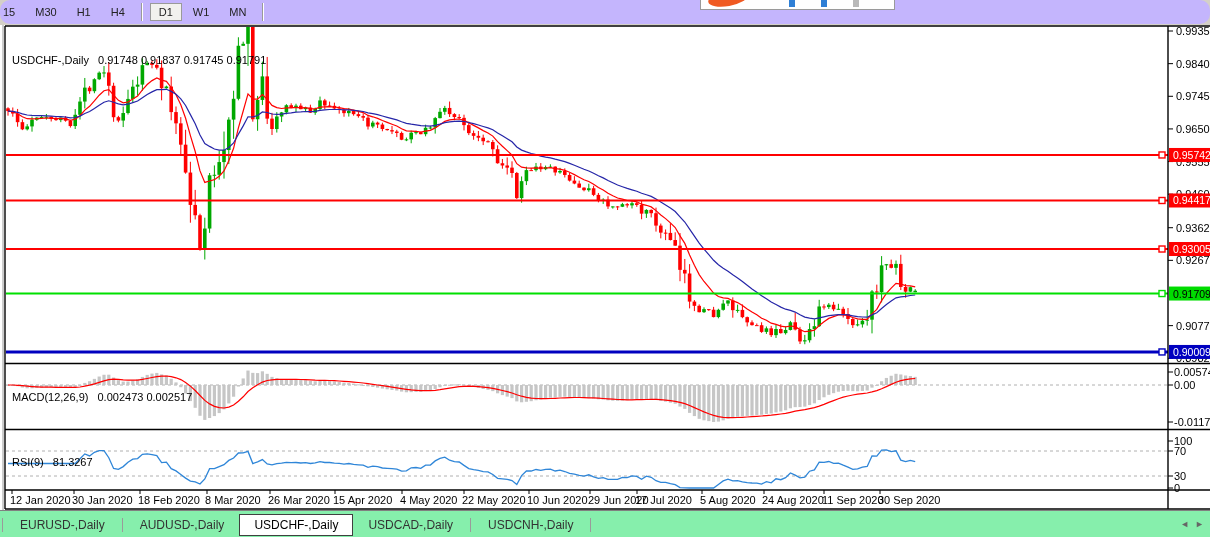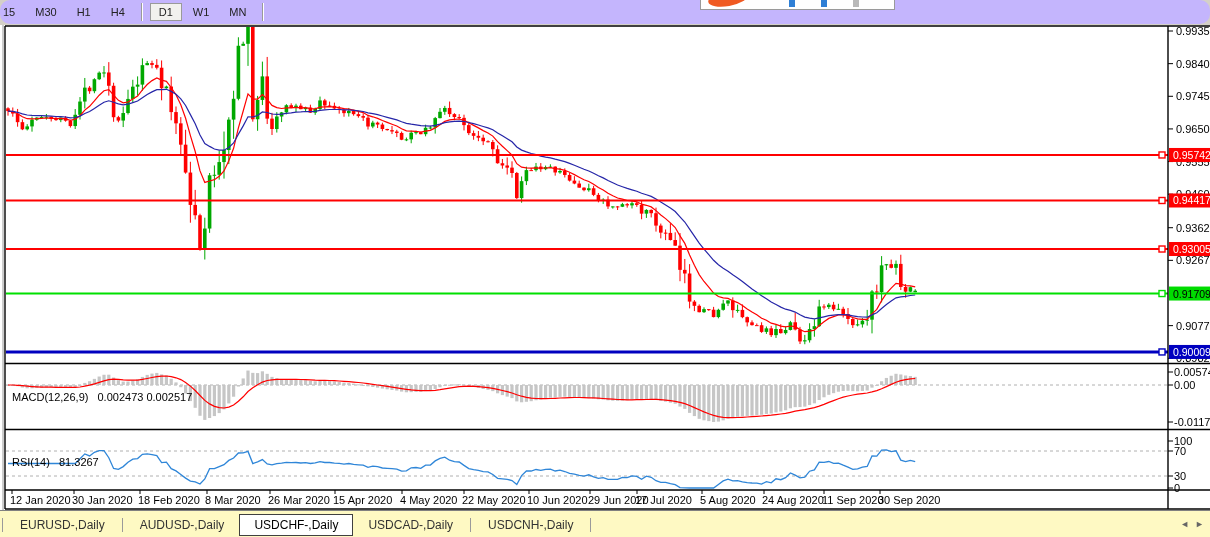--- a/index.html
+++ b/index.html
@@ -16,21 +16,21 @@
     border:1px solid #9a9a9a;border-top:none;overflow:hidden;}
   .frag-logo{position:absolute;left:7px;top:-9px;width:40px;height:15px;background:#f05a22;
     border-radius:50%;transform:rotate(-10deg);}
   .frag-dot{position:absolute;top:0;width:6px;height:7px;}
   
   .chart-window{position:absolute;left:0;top:25px;width:1210px;height:485px;background:#fff;}
   .chart-window svg{position:absolute;left:0;top:0;}
   .overlay-label{position:absolute;font-size:11px;color:#000;white-space:nowrap;z-index:5;}
   .overlay-label .val{margin-left:6px;}
   
-  .tabbar{position:absolute;left:0;top:510px;width:1210px;height:27px;background:#fef9c3;
+  .tabbar{position:absolute;left:0;top:510px;width:1210px;height:27px;background:#86efac;
     border-top:1px solid #808080;display:flex;align-items:center;font-size:12px;color:#333;}
   .tab{padding:3px 15px;white-space:nowrap;cursor:default;}
   .tab.active{background:#fff;border:1px solid #404040;color:#000;padding:3px 14px;}
   .tabsep{width:1px;height:14px;background:#9a9a9a;margin:0 2px;}
   .tab-scroll{position:absolute;right:6px;top:6px;display:flex;gap:6px;}
   .tab-scroll span{font-size:9px;color:#666;cursor:default;line-height:14px;}
 </style>
 </head>
 <body>
 
@@ -741,26 +741,30 @@
         <text x="700" y="504" font-family="Liberation Sans, sans-serif" font-size="11" fill="#000">5 Aug 2020</text>
         <line x1="764" y1="490" x2="764" y2="494" stroke="#000" stroke-width="1"></line>
         <text x="762" y="504" font-family="Liberation Sans, sans-serif" font-size="11" fill="#000">24 Aug 2020</text>
         <line x1="824" y1="490" x2="824" y2="494" stroke="#000" stroke-width="1"></line>
         <text x="822" y="504" font-family="Liberation Sans, sans-serif" font-size="11" fill="#000">11 Sep 2020</text>
         <line x1="880" y1="490" x2="880" y2="494" stroke="#000" stroke-width="1"></line>
         <text x="878" y="504" font-family="Liberation Sans, sans-serif" font-size="11" fill="#000">30 Sep 2020</text>
       </g>
     </svg>
 
+  <div class="overlay-label" style="left:12px;top:29px;">
+    <span>USDCHF-,Daily</span>
+    <span class="val">0.91748 0.91837 0.91745 0.91791</span>
+  </div>
   <div class="overlay-label" style="left:12px;top:366px;">
     <span>MACD(12,26,9)</span>
     <span class="val">0.002473 0.002517</span>
   </div>
   <div class="overlay-label" style="left:12px;top:431px;">
-    <span>RSI(14)</span>
+    <span>RSI(9)</span>
     <span class="val">81.3267</span>
   </div>
 </div>
 
 <div class="tabbar">
 
   <div class="tabsep"></div>
     <span class="tab">EURUSD-,Daily</span>
     <div class="tabsep"></div>
     <span class="tab">AUDUSD-,Daily</span>

